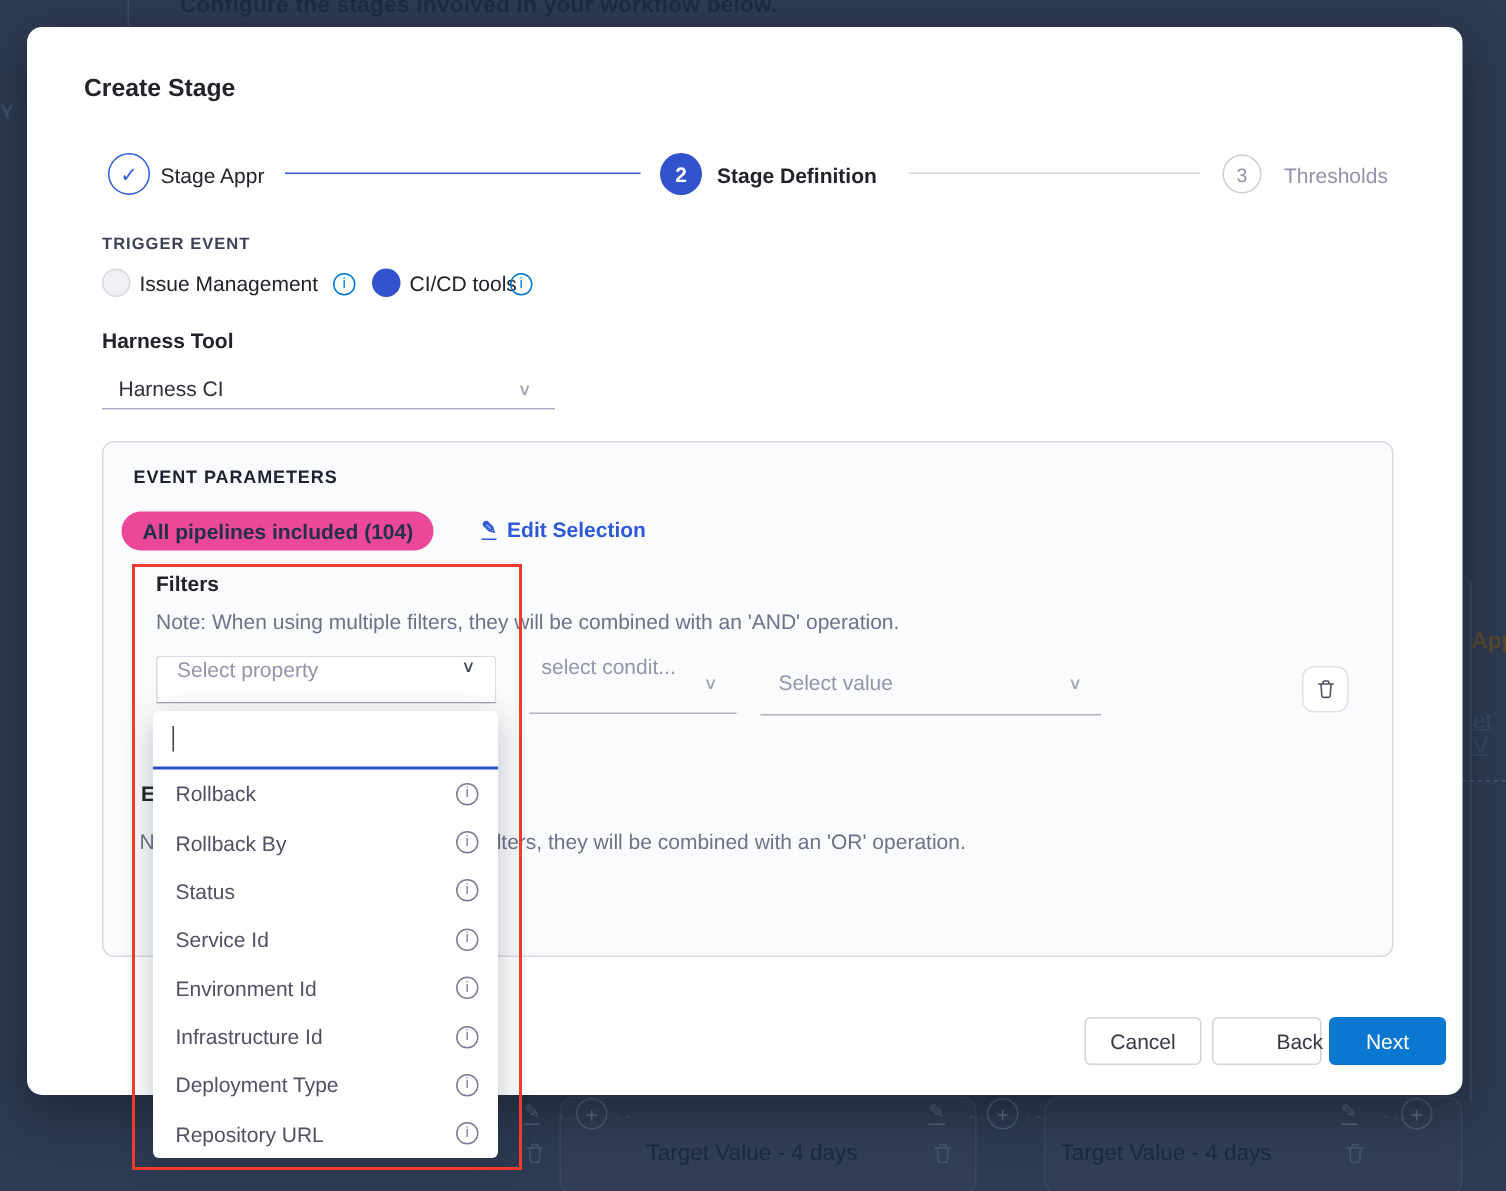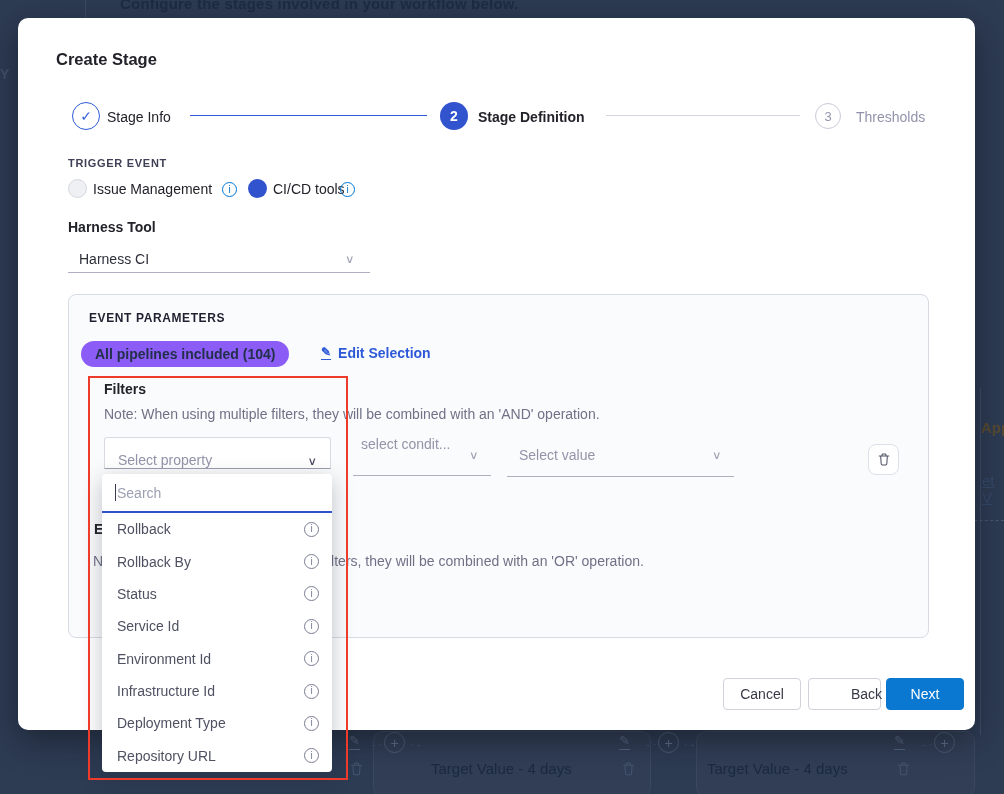--- a/index.html
+++ b/index.html
@@ -49,34 +49,34 @@
   .info-gray{border:1.2px solid #7a7d92;color:#7a7d92;}
   .bold-label{font-size:14px;font-weight:700;color:#22222a;}
   .select-value-text{font-size:14px;color:#2e2f3a;}
   .chevron{font-size:13px;color:#9fa1b3;line-height:1;transform:scaleY(.85);}
   .chevron.dark{color:#3f4257;}
   .underline{border-bottom:1px solid #aeafc1;height:0;}
 
   
   #panel{left:50px;top:276px;width:861px;height:344px;background:#fafbfc;border:1px solid #d8dae4;border-radius:8px;box-sizing:border-box;}
   .panel-heading{font-size:12px;font-weight:700;letter-spacing:.6px;color:#1f2130;}
-  .pill{height:26px;border-radius:13px;background:#8b5cf6;color:#22304a;font-size:14px;font-weight:600;display:flex;align-items:center;padding:0 14px;}
+  .pill{height:26px;border-radius:13px;background:#ec4899;color:#22304a;font-size:14px;font-weight:600;display:flex;align-items:center;padding:0 14px;}
   .edit-link{display:flex;align-items:center;gap:7px;color:#2d59d8;font-size:14px;font-weight:700;cursor:pointer;}
   .pencil-blue{font-size:12px;color:#2d59d8;border-bottom:1.5px solid #2d59d8;line-height:12px;height:13px;}
   .note-text{font-size:14px;color:#6f7187;}
   .ghost-select-text{font-size:14px;color:#9394a9;}
   .trash-btn{width:31px;height:31px;background:#fff;border:1px solid #dfe0e8;border-radius:8px;display:flex;align-items:center;justify-content:center;color:#4f5162;cursor:pointer;box-sizing:border-box;}
 
   
   .btn{height:32px;border-radius:4px;font-size:14px;display:flex;align-items:center;justify-content:center;box-sizing:border-box;cursor:pointer;}
   .btn-ghost{background:#fff;border:1px solid #d0d2dc;color:#383946;}
   .btn-primary{background:#0a78d0;color:#fff;border:1px solid #0a78d0;}
 
   
-  #prop-control{left:104px;top:437px;width:227px;height:32px;background:#fff;border:1px solid #d9dae3;border-bottom:1px solid #9b9db0;border-radius:3px 3px 0 0;box-sizing:border-box;display:flex;align-items:flex-end;justify-content:space-between;padding:0 13px;z-index:20;cursor:pointer;}
+  #prop-control{left:104px;top:437px;width:227px;height:32px;background:#fff;border:1px solid #d9dae3;border-bottom:1px solid #9b9db0;border-radius:3px 3px 0 0;box-sizing:border-box;display:flex;align-items:flex-start;justify-content:space-between;padding:0 13px;z-index:20;cursor:pointer;}
   #prop-popup{left:102px;top:474px;width:230px;height:298px;background:#fff;border-radius:4px;box-shadow:0 6px 22px rgba(31,42,60,.28);z-index:20;display:flex;flex-direction:column;overflow:hidden;}
   .search-row{height:39px;border-bottom:2px solid #3153ce;display:flex;align-items:center;padding:0 13px;box-sizing:border-box;position:relative;}
   .caret{width:1px;height:17px;background:#3a3d52;margin-right:1px;}
   .search-input{border:0;outline:0;flex:1;font-size:14px;font-family:"Liberation Sans",sans-serif;color:#3a3d52;background:transparent;padding:0;}
   .search-input::placeholder{color:#9da0b2;opacity:1;}
   .dd-item{flex:1;display:flex;align-items:center;justify-content:space-between;padding:0 13px 0 15px;font-size:14px;color:#4f5162;cursor:pointer;}
 
   
   #red-box{left:88px;top:376px;width:260px;height:404px;border:2px solid #ee3b2c;z-index:30;pointer-events:none;box-sizing:border-box;}
 </style>
@@ -128,21 +128,21 @@
       </svg>
   </div>
 
   <div id="modal" class="abs">
 
     <div class="abs modal-title">Create Stage</div>
 
     <div class="abs step-circle step-done" style="left:54px;top:84px;">
       <span>✓</span>
     </div>
-    <div class="abs step-label" style="left:89px;top:91px;">Stage Info</div>
+    <div class="abs step-label" style="left:89px;top:91px;">Stage Appr</div>
     <div class="abs step-line-done" style="left:172px;top:97px;width:237px;"></div>
 
     <div class="abs step-circle step-active" style="left:422px;top:84px;">
       <span>2</span>
     </div>
     <div class="abs step-label" style="left:460px;top:91px;font-weight:600;">Stage Definition</div>
     <div class="abs step-line-pending" style="left:588px;top:97px;width:194px;"></div>
 
     <div class="abs step-circle step-pending" style="left:797px;top:85px;">
       <span>3</span>
@@ -203,21 +203,20 @@
   </div>
 
   <div id="prop-control" class="abs">
     <span class="ghost-select-text">Select property</span>
     <span class="chevron dark">∨</span>
   </div>
 
   <div id="prop-popup" class="abs">
     <div class="search-row">
       <div class="caret"></div>
-      <input class="search-input" placeholder="Search" style="">
     </div>
     <div class="dd-item">
       <span>Rollback</span>
       <span class="info-icon info-gray">
           <span>i</span>
         </span>
     </div>
     <div class="dd-item">
       <span>Rollback By</span>
       <span class="info-icon info-gray">

